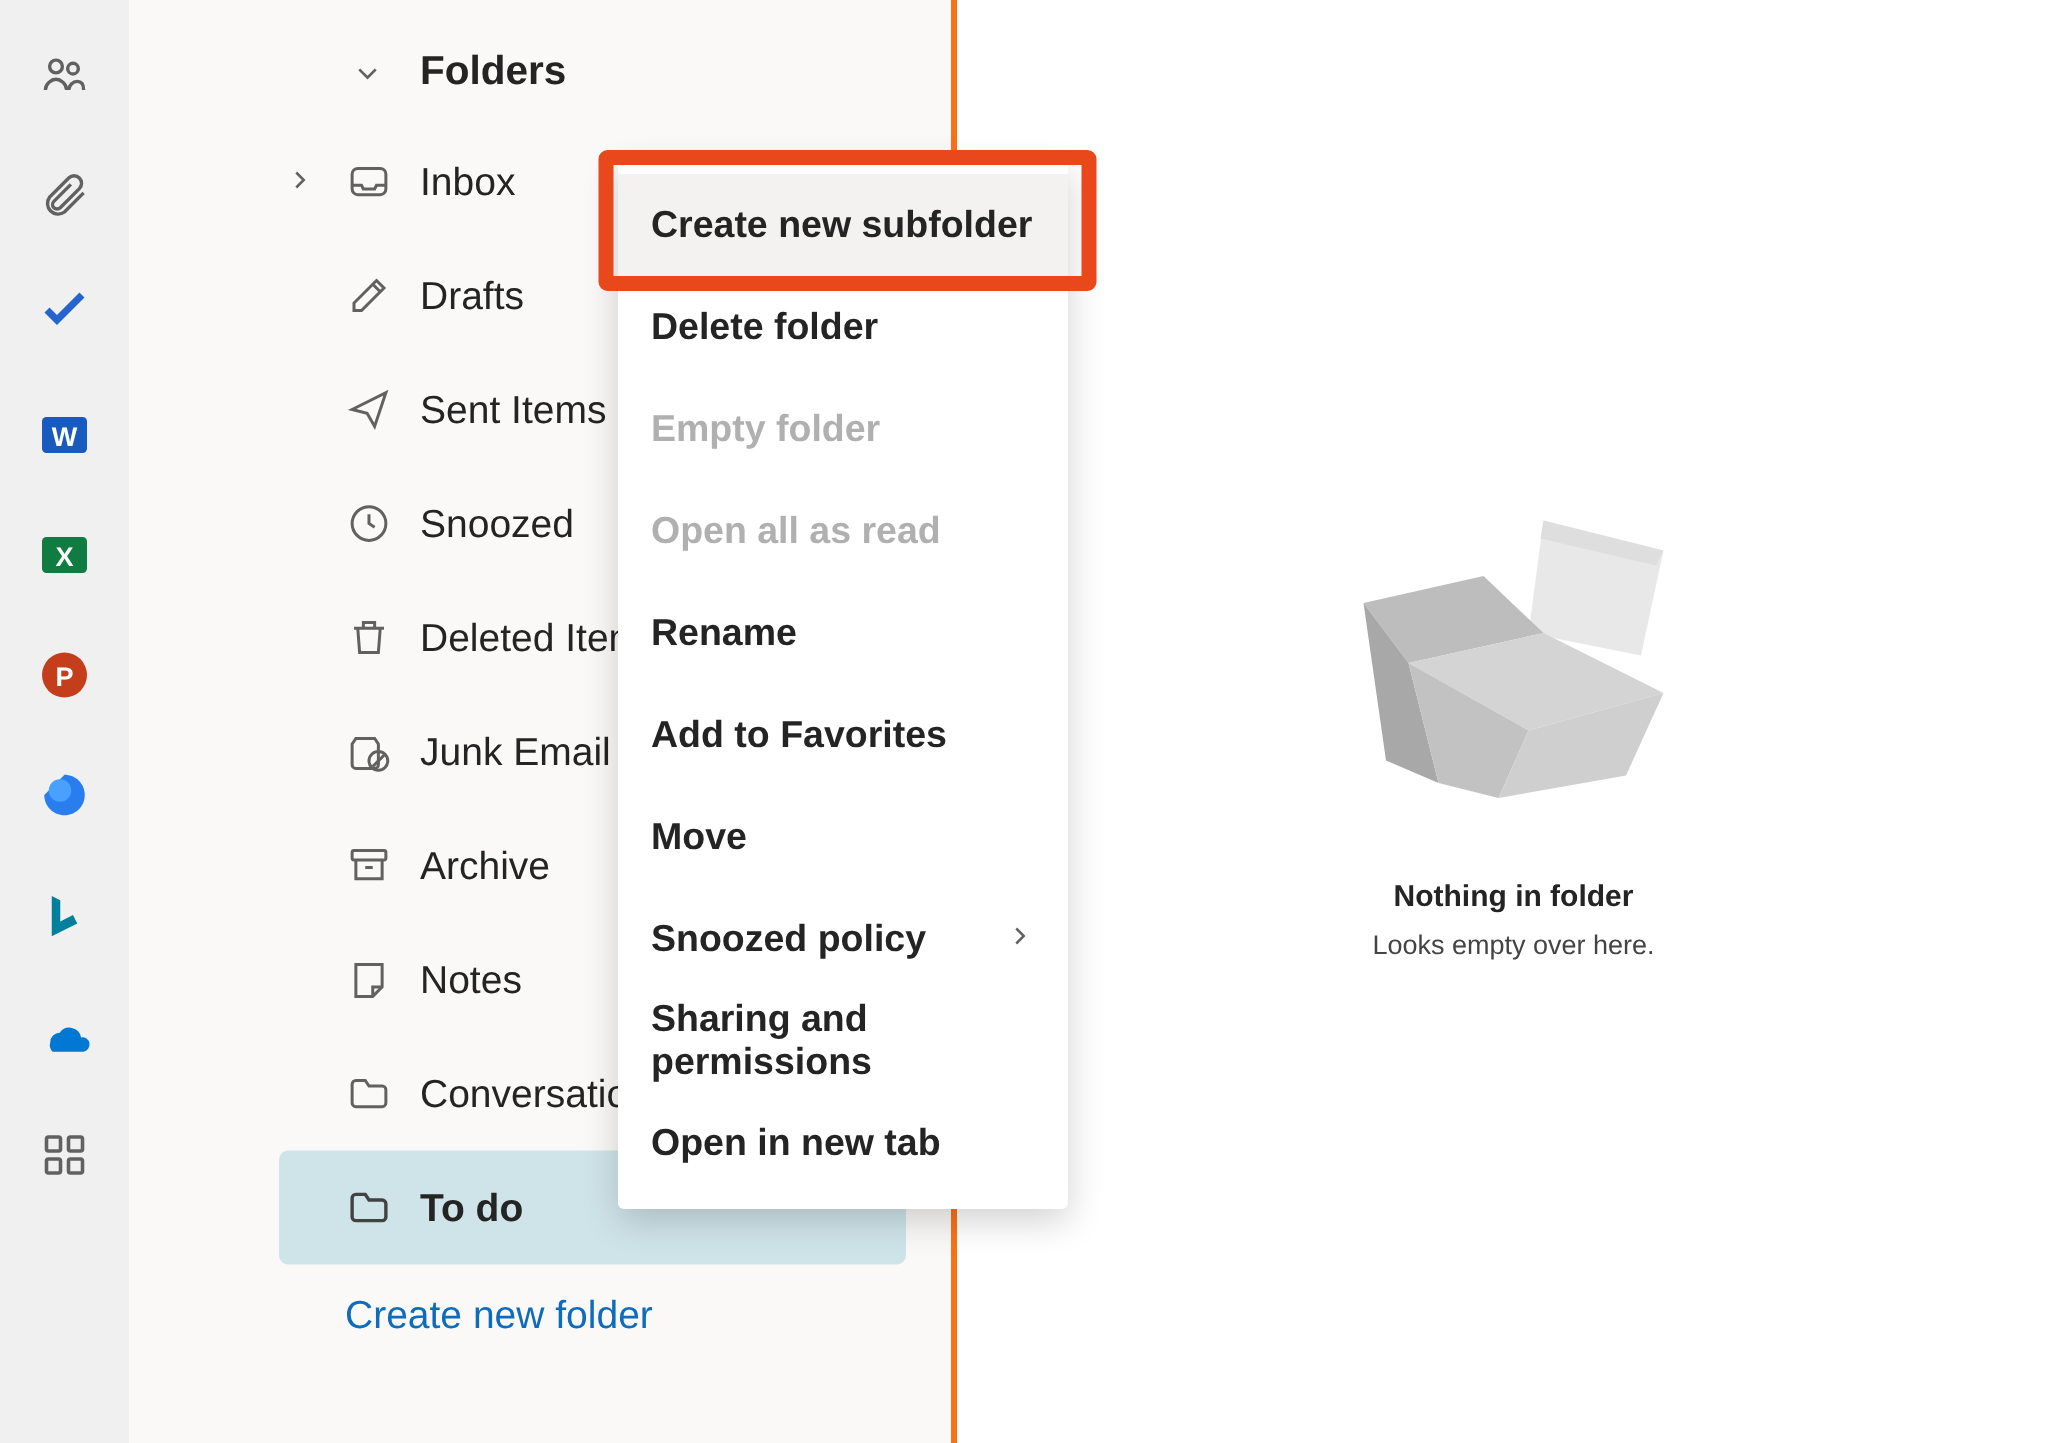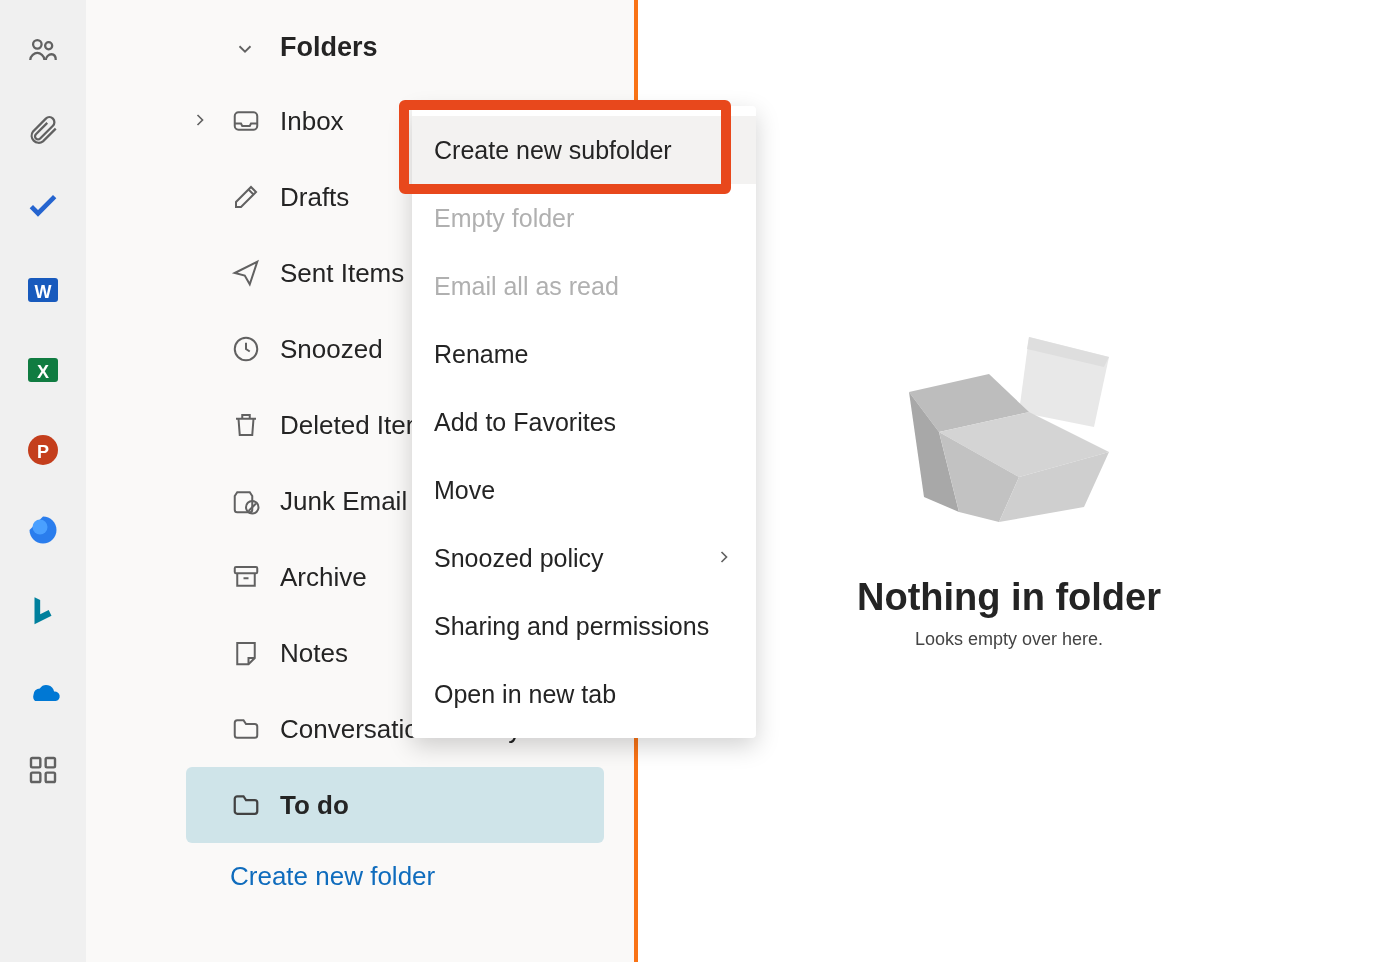--- a/index.html
+++ b/index.html
@@ -80,33 +80,34 @@
     cursor: pointer;
   }
   .main-pane {
     flex: 1;
     display: flex;
     flex-direction: column;
     align-items: center;
     justify-content: center;
   }
   .empty-illustration { margin-bottom: 40px; }
-  .empty-title { font-size: 38px; font-weight: 600; color: #242424; margin-bottom: 10px;}
+  .empty-title { font-size: 20px; font-weight: 600; color: #242424; margin-bottom: 10px;}
   .empty-sub { font-size: 18px; color: #444; }
   
   .context-menu {
     position: absolute;
     top: 106px;
     left: 326px;
-    width: 344px;
+    width: 300px;
     background: #fff;
     box-shadow: 0 8px 24px rgba(0,0,0,0.18);
     border-radius: 4px;
     padding: 10px 0;
     z-index: 50;
+    font-weight: bold;
   }
   .context-item {
     height: 68px;
     display: flex;
     align-items: center;
     padding: 0 22px;
     font-size: 25px;
     color: #242424;
     cursor: pointer;
     position: relative;
@@ -309,25 +310,28 @@
     </div>
 
   </div>
 
   <div class="create-folder-link">Create new folder</div>
 
   <div class="context-menu">
     <div class="context-item hovered">
       <span>Create new subfolder</span>
     </div>
+    <div class="context-item">
+      <span>Delete folder</span>
+    </div>
     <div class="context-item disabled">
       <span>Empty folder</span>
     </div>
     <div class="context-item disabled">
-      <span>Email all as read</span>
+      <span>Open all as read</span>
     </div>
     <div class="context-item">
       <span>Rename</span>
     </div>
     <div class="context-item">
       <span>Add to Favorites</span>
     </div>
     <div class="context-item">
       <span>Move</span>
     </div>

